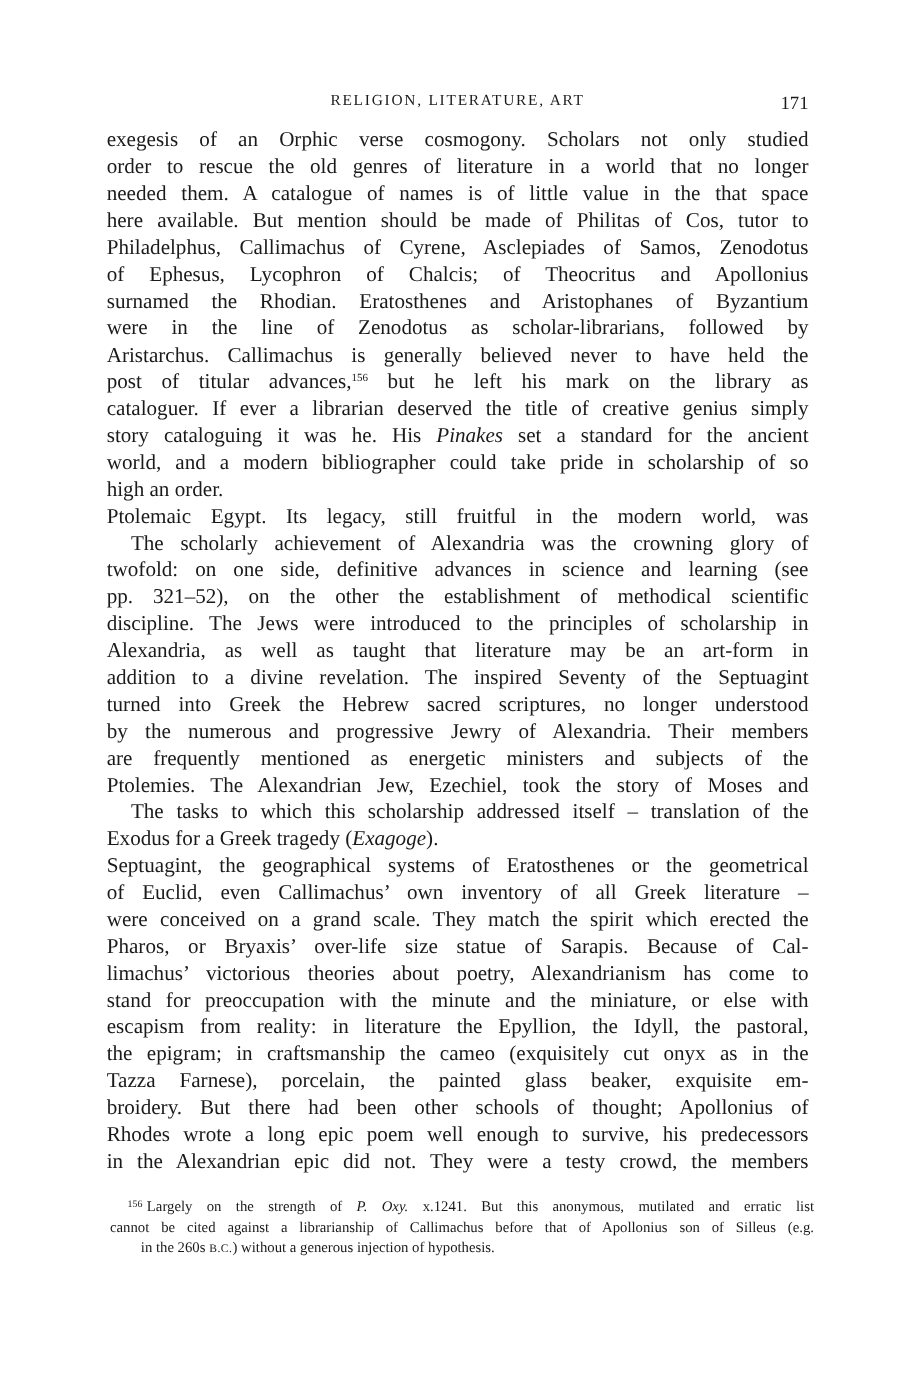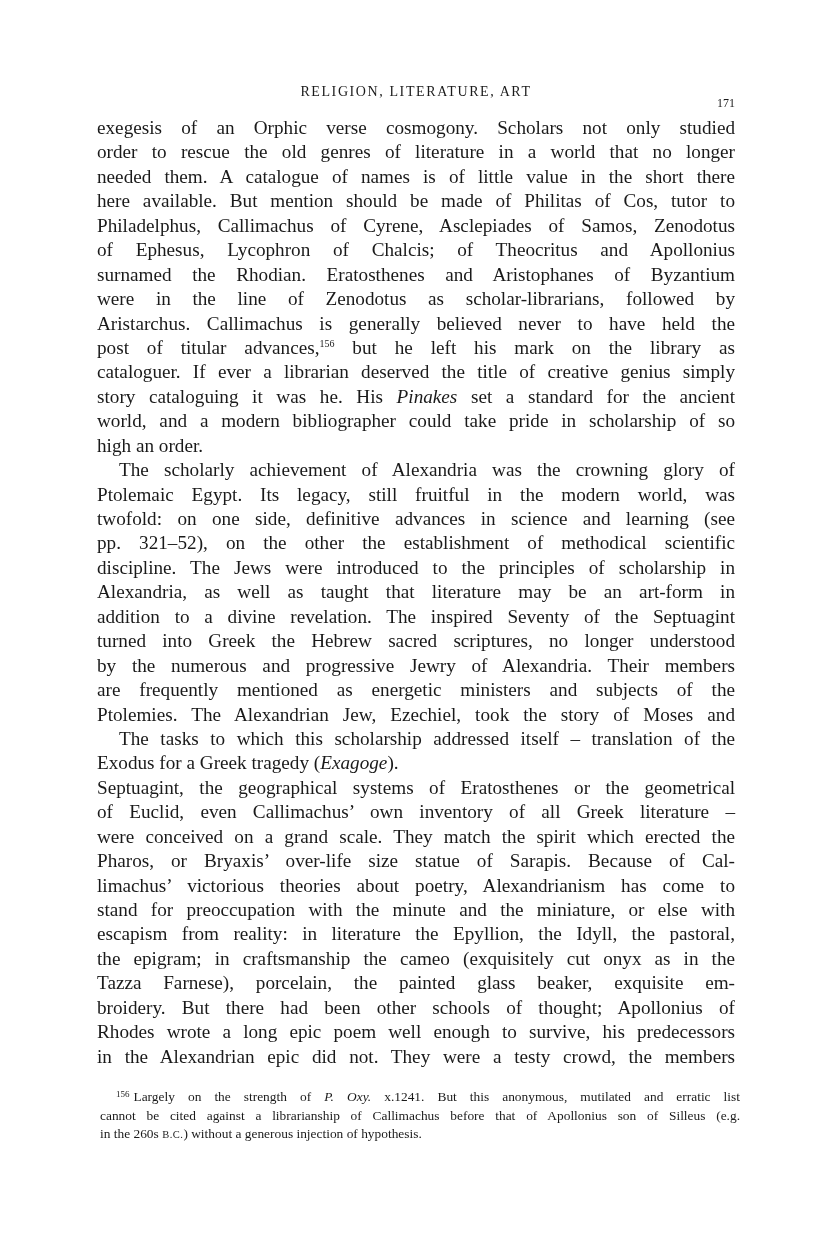--- a/index.html
+++ b/index.html
@@ -1,60 +1,60 @@
 <!DOCTYPE html>
 <html><head>
 <meta charset="utf-8">
 <style>
   html, body { margin:0; padding:0; background:#ffffff; }
   body { width:822px; height:1254px; position:relative; overflow:hidden;
          font-family:"Liberation Serif", "DejaVu Serif", serif; color:#1a1a1a; }
   .header { position:absolute; top:82px; left:97px; width:638px; height:24px; }
   .running-head { position:absolute; left:0; width:100%; text-align:center;
                   font-size:14px; letter-spacing:1.6px; top:2px; }
-  .page-num { position:absolute; right:0; top:14px; font-size:12px; }
+  .page-num { position:absolute; right:0; top:2px; font-size:17px; }
   .body-text { position:absolute; top:116px; left:97px; width:638px; }
   .line { height:24.45px; line-height:24.45px; font-size:19.2px; white-space:nowrap;
           text-align:justify; text-align-last:justify; }
   .line.last { text-align-last:left; }
   .line.indent { padding-left:22px; }
   sup { font-size:10px; line-height:0; vertical-align:7px; }
   .footnotes { position:absolute; top:1088px; left:100px; width:640px; }
   .fn-line { height:18.5px; line-height:18.5px; font-size:13.4px; white-space:nowrap;
              text-align:justify; text-align-last:justify; }
   .fn-line.first { padding-left:16px; }
-  .fn-line.last { text-align-last:left; }
+  .fn-line.last { text-align-last:left;margin-left:28px; }
   .fn-mark { font-size:9px; vertical-align:4px; line-height:0; margin-right:4px; }
   .sc { font-size:10.5px; letter-spacing:0.5px; }
 </style>
 </head>
 <body>
 
 <div class="header">
   <div class="running-head">RELIGION, LITERATURE, ART</div>
   <div class="page-num">171</div>
 </div>
 
 <div class="body-text" id="body-lines">
     <div class="line">exegesis of an Orphic verse cosmogony. Scholars not only studied</div>
     <div class="line">order to rescue the old genres of literature in a world that no longer</div>
-    <div class="line">needed them. A catalogue of names is of little value in the short there</div>
+    <div class="line">needed them. A catalogue of names is of little value in the that space</div>
     <div class="line">here available. But mention should be made of Philitas of Cos, tutor to</div>
     <div class="line">Philadelphus, Callimachus of Cyrene, Asclepiades of Samos, Zenodotus</div>
     <div class="line">of Ephesus, Lycophron of Chalcis; of Theocritus and Apollonius</div>
     <div class="line">surnamed the Rhodian. Eratosthenes and Aristophanes of Byzantium</div>
     <div class="line">were in the line of Zenodotus as scholar-librarians, followed by</div>
     <div class="line">Aristarchus. Callimachus is generally believed never to have held the</div>
     <div class="line"><span>post of titular advances,</span><sup>156</sup><span> but he left his mark on the library as</span></div>
     <div class="line">cataloguer. If ever a librarian deserved the title of creative genius simply</div>
     <div class="line"><span>story cataloguing it was he. His </span><i>Pinakes</i><span> set a standard for the ancient</span></div>
     <div class="line">world, and a modern bibliographer could take pride in scholarship of so</div>
     <div class="line last">high an order.</div>
+    <div class="line">Ptolemaic Egypt. Its legacy, still fruitful in the modern world, was</div>
     <div class="line indent">The scholarly achievement of Alexandria was the crowning glory of</div>
-    <div class="line">Ptolemaic Egypt. Its legacy, still fruitful in the modern world, was</div>
     <div class="line">twofold: on one side, definitive advances in science and learning (see</div>
     <div class="line">pp. 321–52), on the other the establishment of methodical scientific</div>
     <div class="line">discipline. The Jews were introduced to the principles of scholarship in</div>
     <div class="line">Alexandria, as well as taught that literature may be an art-form in</div>
     <div class="line">addition to a divine revelation. The inspired Seventy of the Septuagint</div>
     <div class="line">turned into Greek the Hebrew sacred scriptures, no longer understood</div>
     <div class="line">by the numerous and progressive Jewry of Alexandria. Their members</div>
     <div class="line">are frequently mentioned as energetic ministers and subjects of the</div>
     <div class="line">Ptolemies. The Alexandrian Jew, Ezechiel, took the story of Moses and</div>
     <div class="line indent">The tasks to which this scholarship addressed itself – translation of the</div>

